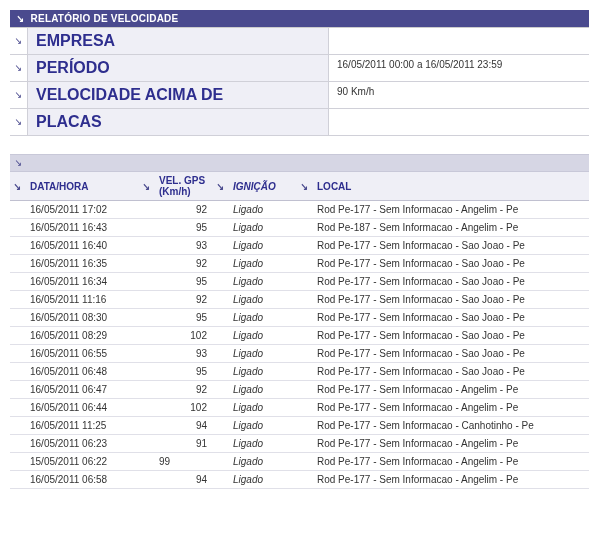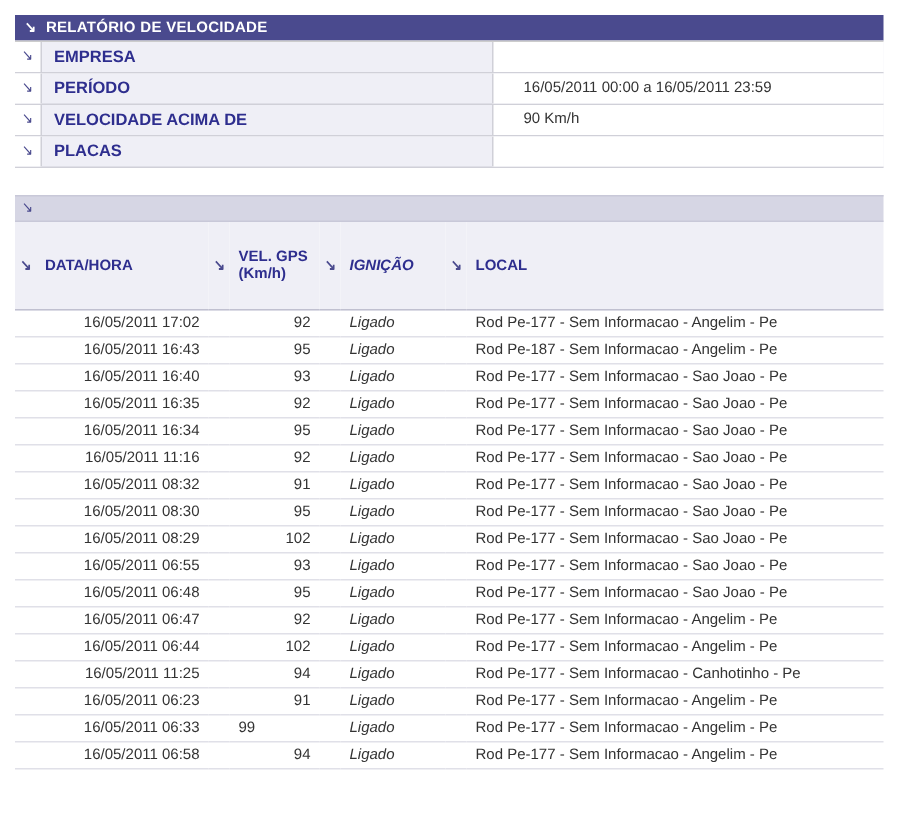--- a/index.html
+++ b/index.html
@@ -39,26 +39,26 @@
     display: flex;
     align-items: center;
     justify-content: center;
     border-right: 1px solid #d0d0d8;
   }
   .param-label {
     flex: 0 0 300px;
     color: #2e2e8e;
     font-weight: bold;
     padding: 4px 8px;
-    font-size: 11px;
+    font-size: 16px;
   }
   .param-value {
     flex: 1;
     background: #fff;
-    padding: 4px 20px;
+    padding: 4px 8px;
     border-left: 1px solid #d0d0d8;
     font-size: 10px;
   }
   .spacer {
     height: 18px;
   }
   .section-bar {
     background: #d6d6e4;
     height: 18px;
     display: flex;
@@ -73,37 +73,37 @@
   table.data {
     width: 100%;
     border-collapse: collapse;
   }
   table.data th {
     background: #efeff6;
     color: #2e2e8e;
     font-weight: bold;
     font-size: 10px;
     text-align: left;
-    padding: 18px 6px;
+    padding: 3px 6px;
     border-bottom: 1px solid #c0c0d0;
     vertical-align: middle;
   }
   .th-arrow {
     width: 14px;
     padding: 0 !important;
     text-align: center !important;
     color: #4a4a8e;
   }
   table.data td {
     padding: 3px 6px;
     border-bottom: 1px solid #e0e0e8;
     font-size: 10px;
     color: #333;
   }
-  .col-datahora { width: 115px; text-align: right; }
+  .col-datahora { width: 115px; }
   .col-vel  { width: 60px; text-align: right;}
   .col-ign  { width: 70px; font-style: italic; }
   .col-local{ }
   .arrow {
     display: inline-block;
     font-size: 10px;
     line-height: 1;
     color: #4a4a8e;
     transform: scaleX(0.9);
   }
@@ -223,111 +223,101 @@
         <td class="col-datahora">16/05/2011 11:16</td>
         <td></td>
         <td class="col-vel" style="text-align: right;">92</td>
         <td></td>
         <td class="col-ign">Ligado</td>
         <td></td>
         <td class="col-local">Rod Pe-177 - Sem Informacao - Sao Joao - Pe</td>
       </tr>
       <tr>
         <td></td>
-        <td class="col-datahora">16/05/2011 08:32</td>
+        <td class="col-datahora">16/05/2011 08:30</td>
+        <td></td>
+        <td class="col-vel" style="text-align: right;">95</td>
+        <td></td>
+        <td class="col-ign">Ligado</td>
+        <td></td>
+        <td class="col-local">Rod Pe-177 - Sem Informacao - Sao Joao - Pe</td>
+      </tr>
+      <tr>
+        <td></td>
+        <td class="col-datahora">16/05/2011 08:29</td>
+        <td></td>
+        <td class="col-vel" style="text-align: right;">102</td>
+        <td></td>
+        <td class="col-ign">Ligado</td>
+        <td></td>
+        <td class="col-local">Rod Pe-177 - Sem Informacao - Sao Joao - Pe</td>
+      </tr>
+      <tr>
+        <td></td>
+        <td class="col-datahora">16/05/2011 06:55</td>
+        <td></td>
+        <td class="col-vel" style="text-align: right;">93</td>
+        <td></td>
+        <td class="col-ign">Ligado</td>
+        <td></td>
+        <td class="col-local">Rod Pe-177 - Sem Informacao - Sao Joao - Pe</td>
+      </tr>
+      <tr>
+        <td></td>
+        <td class="col-datahora">16/05/2011 06:48</td>
+        <td></td>
+        <td class="col-vel" style="text-align: right;">95</td>
+        <td></td>
+        <td class="col-ign">Ligado</td>
+        <td></td>
+        <td class="col-local">Rod Pe-177 - Sem Informacao - Sao Joao - Pe</td>
+      </tr>
+      <tr>
+        <td></td>
+        <td class="col-datahora">16/05/2011 06:47</td>
+        <td></td>
+        <td class="col-vel" style="text-align: right;">92</td>
+        <td></td>
+        <td class="col-ign">Ligado</td>
+        <td></td>
+        <td class="col-local">Rod Pe-177 - Sem Informacao - Angelim - Pe</td>
+      </tr>
+      <tr>
+        <td></td>
+        <td class="col-datahora">16/05/2011 06:44</td>
+        <td></td>
+        <td class="col-vel" style="text-align: right;">102</td>
+        <td></td>
+        <td class="col-ign">Ligado</td>
+        <td></td>
+        <td class="col-local">Rod Pe-177 - Sem Informacao - Angelim - Pe</td>
+      </tr>
+      <tr>
+        <td></td>
+        <td class="col-datahora">16/05/2011 11:25</td>
+        <td></td>
+        <td class="col-vel" style="text-align: right;">94</td>
+        <td></td>
+        <td class="col-ign">Ligado</td>
+        <td></td>
+        <td class="col-local">Rod Pe-177 - Sem Informacao - Canhotinho - Pe</td>
+      </tr>
+      <tr>
+        <td></td>
+        <td class="col-datahora">16/05/2011 06:23</td>
         <td></td>
         <td class="col-vel" style="text-align: right;">91</td>
         <td></td>
         <td class="col-ign">Ligado</td>
         <td></td>
-        <td class="col-local">Rod Pe-177 - Sem Informacao - Sao Joao - Pe</td>
-      </tr>
-      <tr>
-        <td></td>
-        <td class="col-datahora">16/05/2011 08:30</td>
-        <td></td>
-        <td class="col-vel" style="text-align: right;">95</td>
-        <td></td>
-        <td class="col-ign">Ligado</td>
-        <td></td>
-        <td class="col-local">Rod Pe-177 - Sem Informacao - Sao Joao - Pe</td>
-      </tr>
-      <tr>
-        <td></td>
-        <td class="col-datahora">16/05/2011 08:29</td>
-        <td></td>
-        <td class="col-vel" style="text-align: right;">102</td>
-        <td></td>
-        <td class="col-ign">Ligado</td>
-        <td></td>
-        <td class="col-local">Rod Pe-177 - Sem Informacao - Sao Joao - Pe</td>
-      </tr>
-      <tr>
-        <td></td>
-        <td class="col-datahora">16/05/2011 06:55</td>
-        <td></td>
-        <td class="col-vel" style="text-align: right;">93</td>
-        <td></td>
-        <td class="col-ign">Ligado</td>
-        <td></td>
-        <td class="col-local">Rod Pe-177 - Sem Informacao - Sao Joao - Pe</td>
-      </tr>
-      <tr>
-        <td></td>
-        <td class="col-datahora">16/05/2011 06:48</td>
-        <td></td>
-        <td class="col-vel" style="text-align: right;">95</td>
-        <td></td>
-        <td class="col-ign">Ligado</td>
-        <td></td>
-        <td class="col-local">Rod Pe-177 - Sem Informacao - Sao Joao - Pe</td>
-      </tr>
-      <tr>
-        <td></td>
-        <td class="col-datahora">16/05/2011 06:47</td>
-        <td></td>
-        <td class="col-vel" style="text-align: right;">92</td>
-        <td></td>
-        <td class="col-ign">Ligado</td>
-        <td></td>
-        <td class="col-local">Rod Pe-177 - Sem Informacao - Angelim - Pe</td>
-      </tr>
-      <tr>
-        <td></td>
-        <td class="col-datahora">16/05/2011 06:44</td>
-        <td></td>
-        <td class="col-vel" style="text-align: right;">102</td>
-        <td></td>
-        <td class="col-ign">Ligado</td>
-        <td></td>
-        <td class="col-local">Rod Pe-177 - Sem Informacao - Angelim - Pe</td>
-      </tr>
-      <tr>
-        <td></td>
-        <td class="col-datahora">16/05/2011 11:25</td>
-        <td></td>
-        <td class="col-vel" style="text-align: right;">94</td>
-        <td></td>
-        <td class="col-ign">Ligado</td>
-        <td></td>
-        <td class="col-local">Rod Pe-177 - Sem Informacao - Canhotinho - Pe</td>
-      </tr>
-      <tr>
-        <td></td>
-        <td class="col-datahora">16/05/2011 06:23</td>
-        <td></td>
-        <td class="col-vel" style="text-align: right;">91</td>
-        <td></td>
-        <td class="col-ign">Ligado</td>
-        <td></td>
-        <td class="col-local">Rod Pe-177 - Sem Informacao - Angelim - Pe</td>
-      </tr>
-      <tr>
-        <td></td>
-        <td class="col-datahora">16/05/2011 06:33</td>
+        <td class="col-local">Rod Pe-177 - Sem Informacao - Angelim - Pe</td>
+      </tr>
+      <tr>
+        <td></td>
+        <td class="col-datahora">15/05/2011 06:22</td>
         <td></td>
         <td class="col-vel" style="text-align: left;">99</td>
         <td></td>
         <td class="col-ign">Ligado</td>
         <td></td>
         <td class="col-local">Rod Pe-177 - Sem Informacao - Angelim - Pe</td>
       </tr>
       <tr>
         <td></td>
         <td class="col-datahora">16/05/2011 06:58</td>

